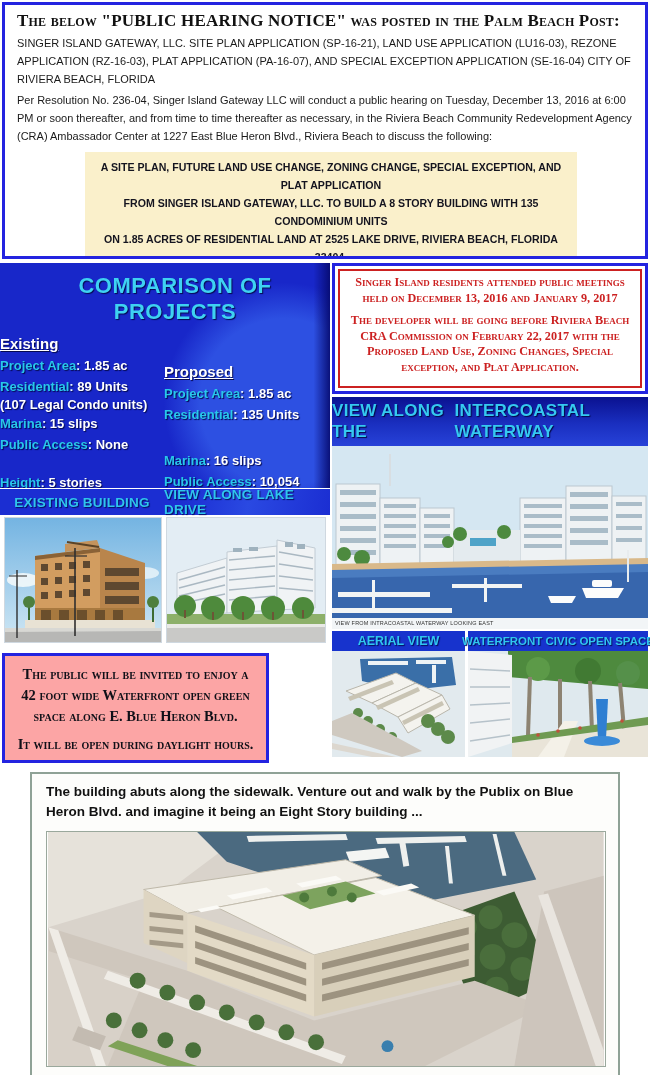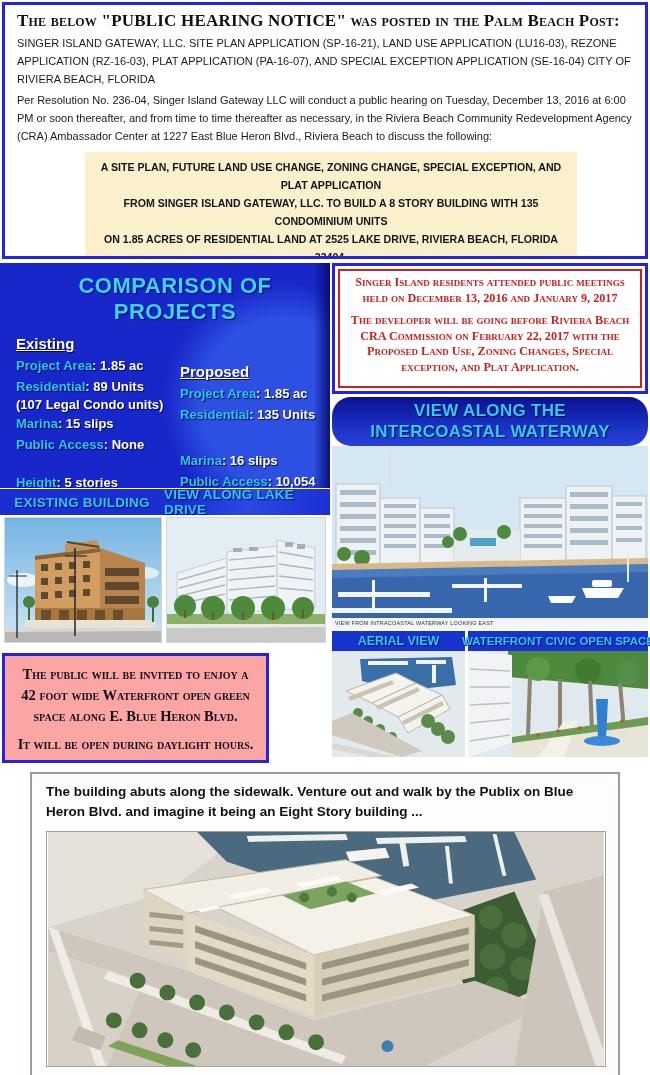--- a/index.html
+++ b/index.html
@@ -34,21 +34,21 @@
     background:
       linear-gradient(90deg, rgba(6,10,110,0) 95%, rgba(6,10,110,.9)),
       radial-gradient(circle 120px at 86% 62%, #2d50e2 0 70%, rgba(45,80,226,0) 100%),
       #1827c9;
     padding: 10px 0 0 0;
   }
   .cmp-title {
     text-align:center; color:#3ed2f2; font-weight:bold; font-size: 22px; letter-spacing: .5px;
     text-shadow: 1px 1px 1px #050a50; margin-bottom: 10px; padding-left: 20px;
   }
-  .cmp-cols { display:flex; padding-left: 16px; }
+  .cmp-cols { display:flex; }
   .cmp-col { width: 150px; }
   .cmp-col.proposed { margin-left: 14px; margin-top: 28px; }
   .cmp-heading {
     color:#fff; font-weight:bold; font-size: 15px; text-decoration: underline; margin-bottom: 6px;
     text-shadow: 1px 1px 1px #050a50;
   }
   .cmp-row { font-size: 13px; font-weight: bold; line-height: 1.28; margin-bottom: 4px; text-shadow: 1px 1px 1px #050a50; }
   .cmp-label { color:#28c8ea; }
   .cmp-label::after { content: ": "; color:#e8f6ff; }
   .cmp-value { color:#ffffff; }
@@ -86,21 +86,21 @@
   }
   .red-box-inner p {
     font-family:"Liberation Serif", serif; font-variant: small-caps; font-weight: bold;
     color:#cc2121; font-size: 12.2px; line-height: 1.3; margin-bottom: 6px;
   }
 
   
   .waterway { margin-top: 3px; width: 316px; }
   .waterway-band {
     height: 49px; background: linear-gradient(180deg,#0a1190 0%, #1a2fc0 55%, #2742d8 100%);
-    display:flex; flex-direction:column; align-items:center; justify-content:center;border-radius:19px;
+    display:flex; flex-direction:row; align-items:center; justify-content:center;
   }
   .waterway-band div { color:#35c9f0; font-weight:bold; font-size: 17px; line-height: 1.2; letter-spacing:.3px; text-shadow: 1px 1px 1px #04084a; }
   .waterway-caption { height: 11px; background:#f2f5f7; color:#333; font-size: 5.5px; line-height: 11px; padding-left: 3px; letter-spacing:.2px; }
 
   
   .views { display:flex; margin-top: 2px; }
   .view-fig.aerial { width: 133px; margin-right: 3px; }
   .view-fig.waterfront { width: 180px; }
   .view-band { height: 20px; background:#1733cd; display:flex; align-items:center; justify-content:center;
     color:#30c6ee; font-weight:bold; font-size: 12.5px; white-space:nowrap; text-shadow: 1px 1px 1px #061060; }

